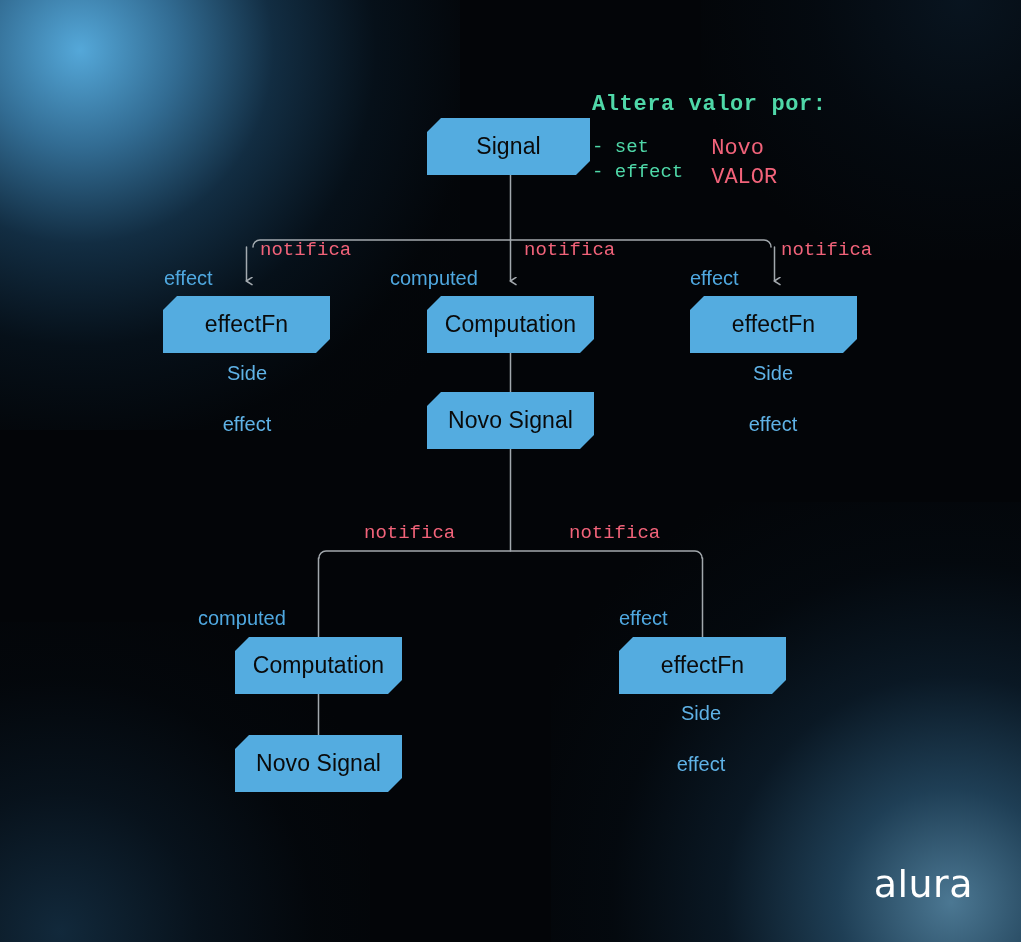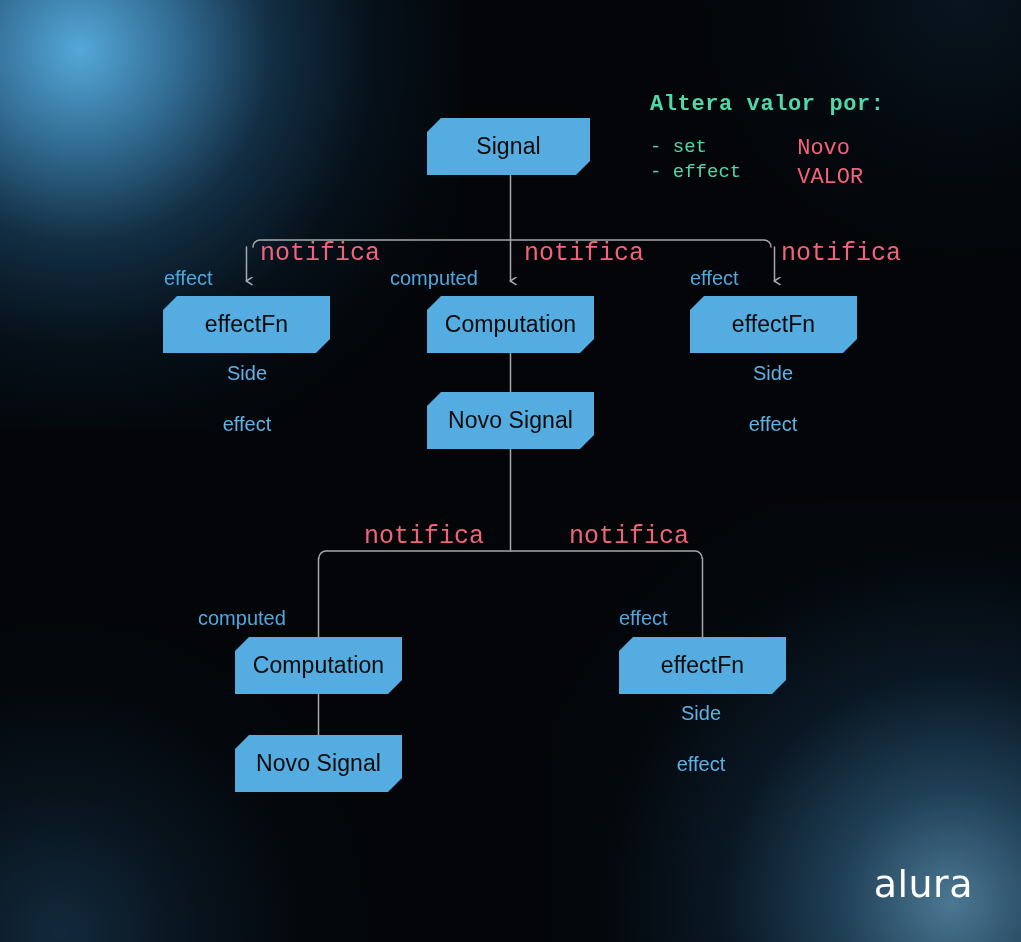--- a/index.html
+++ b/index.html
@@ -127,43 +127,43 @@
   
   .kind-label {
     position: absolute;
     color: #4fa8e0;
     font-size: 20px;
     white-space: nowrap;
   }
   .notifica-label {
     position: absolute;
     color: #f2637a;
-    font-size: 25px;
+    font-size: 19px;
     font-family: "Liberation Mono", "DejaVu Sans Mono", monospace;
     white-space: nowrap;
   }
 
   
   #legend {
     position: absolute;
-    left: 650px;
+    left: 592px;
     top: 92px;
     font-family: "Liberation Mono", "DejaVu Sans Mono", monospace;
   }
   #legend .legend-title {
     color: #4fd8a8;
     font-size: 22px;
     font-weight: bold;
     letter-spacing: 0.6px;
     white-space: nowrap;
   }
   #legend .legend-body {
     display: flex;
     margin-top: 18px;
-    gap: 56px;
+    gap: 28px;
   }
   #legend .legend-ops {
     color: #4fd8a8;
     font-size: 19px;
     line-height: 1.34;
     white-space: nowrap;
   }
   #legend .legend-value {
     color: #f2637a;
     font-size: 22px;

